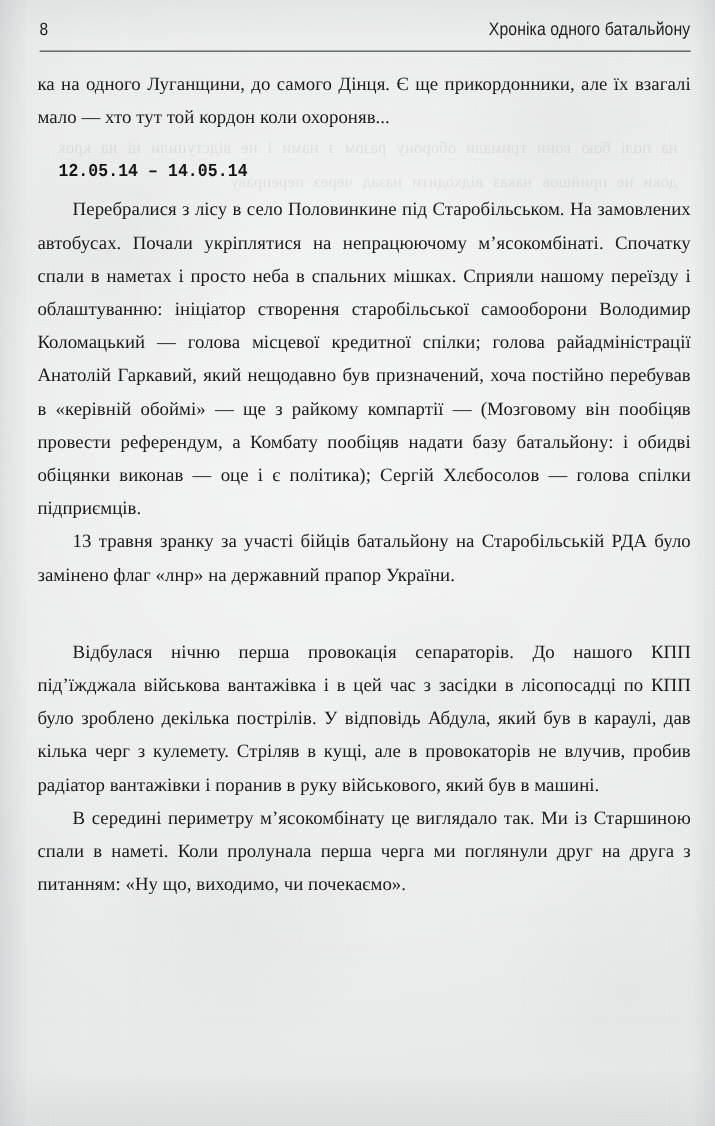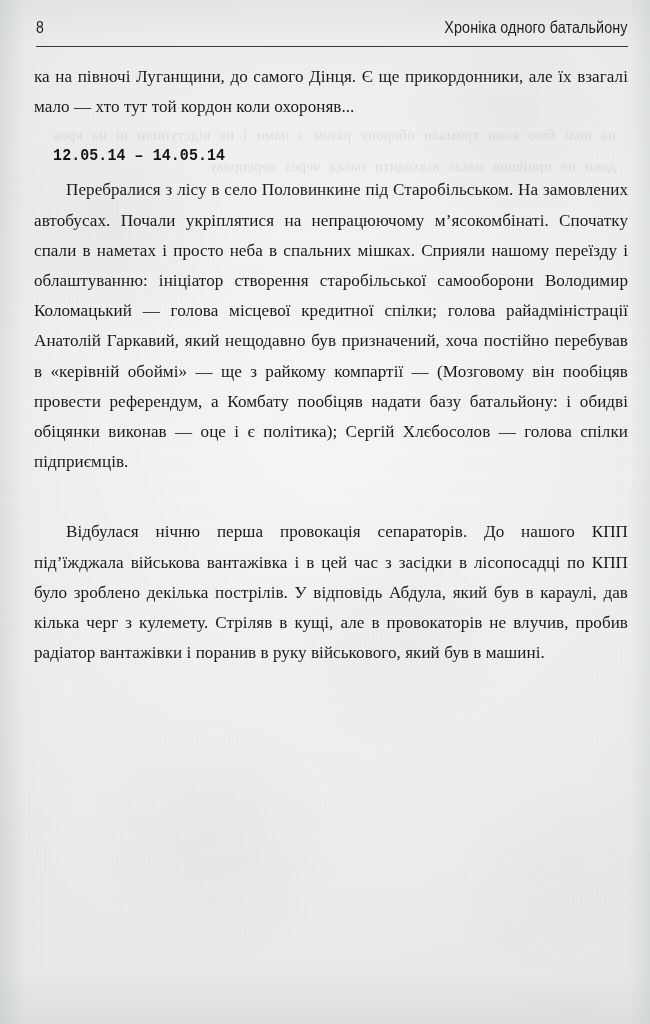--- a/index.html
+++ b/index.html
@@ -160,32 +160,34 @@
   <div id="content">
 
     <div class="header">
       <div class="folio">8</div>
       <div class="running-title">Хроніка одного батальйону</div>
     </div>
     <div class="header-rule"></div>
 
     <div class="textblock">
 
-      <p class="body">ка на півночі Луганщини, до самого Дінця. Є ще прикордонники, але їх взагалі мало — хто тут той кордон коли охороняв...</p>
+      <p class="body">ка на одного Луганщини, до самого Дінця. Є ще прикордонники, але їх взагалі мало — хто тут той кордон коли охороняв...</p>
 
       <div class="sp-a"></div>
 
       <p class="date-heading"><span>12.05.14 – 14.05.14</span></p>
 
       <div class="sp-b"></div>
 
       <p class="body indent">Перебралися з лісу в село Половинкине під Старобільськом. На замовлених автобусах. Почали укріплятися на непрацюючому м’ясокомбінаті. Спочатку спали в наметах і просто неба в спальних мішках. Сприяли нашому переїзду і облаштуванню: ініціатор створення старобільської самооборони Володимир Коломацький — голова місцевої кредитної спілки; голова райадміністрації Анатолій Гаркавий, який нещодавно був призначений, хоча постійно перебував в «керівній обоймі» — ще з райкому компартії — (Мозговому він пообіцяв провести референдум, а Комбату пообіцяв надати базу батальйону: і обидві обіцянки виконав — оце і є політика); Сергій Хлєбосолов — голова спілки підприємців.</p>
+      <p class="body indent">13 травня зранку за участі бійців батальйону на Старобільській РДА було замінено флаг «лнр» на державний прапор України.</p>
 
       <div class="sp-c"></div>
 
 
       <div class="sp-d"></div>
 
       <p class="body indent">Відбулася нічню перша провокація сепараторів. До нашого КПП під’їжджала військова вантажівка і в цей час з засідки в лісопосадці по КПП було зроблено декілька пострілів. У відповідь Абдула, який був в караулі, дав кілька черг з кулемету. Стріляв в кущі, але в провокаторів не влучив, пробив радіатор вантажівки і поранив в руку військового, який був в машині.</p>
+      <p class="body indent">В середині периметру м’ясокомбінату це виглядало так. Ми із Старшиною спали в наметі. Коли пролунала перша черга ми поглянули друг на друга з питанням: «Ну що, виходимо, чи почекаємо».</p>
 
     </div>
   </div>
 </div>
 
 </body></html>

